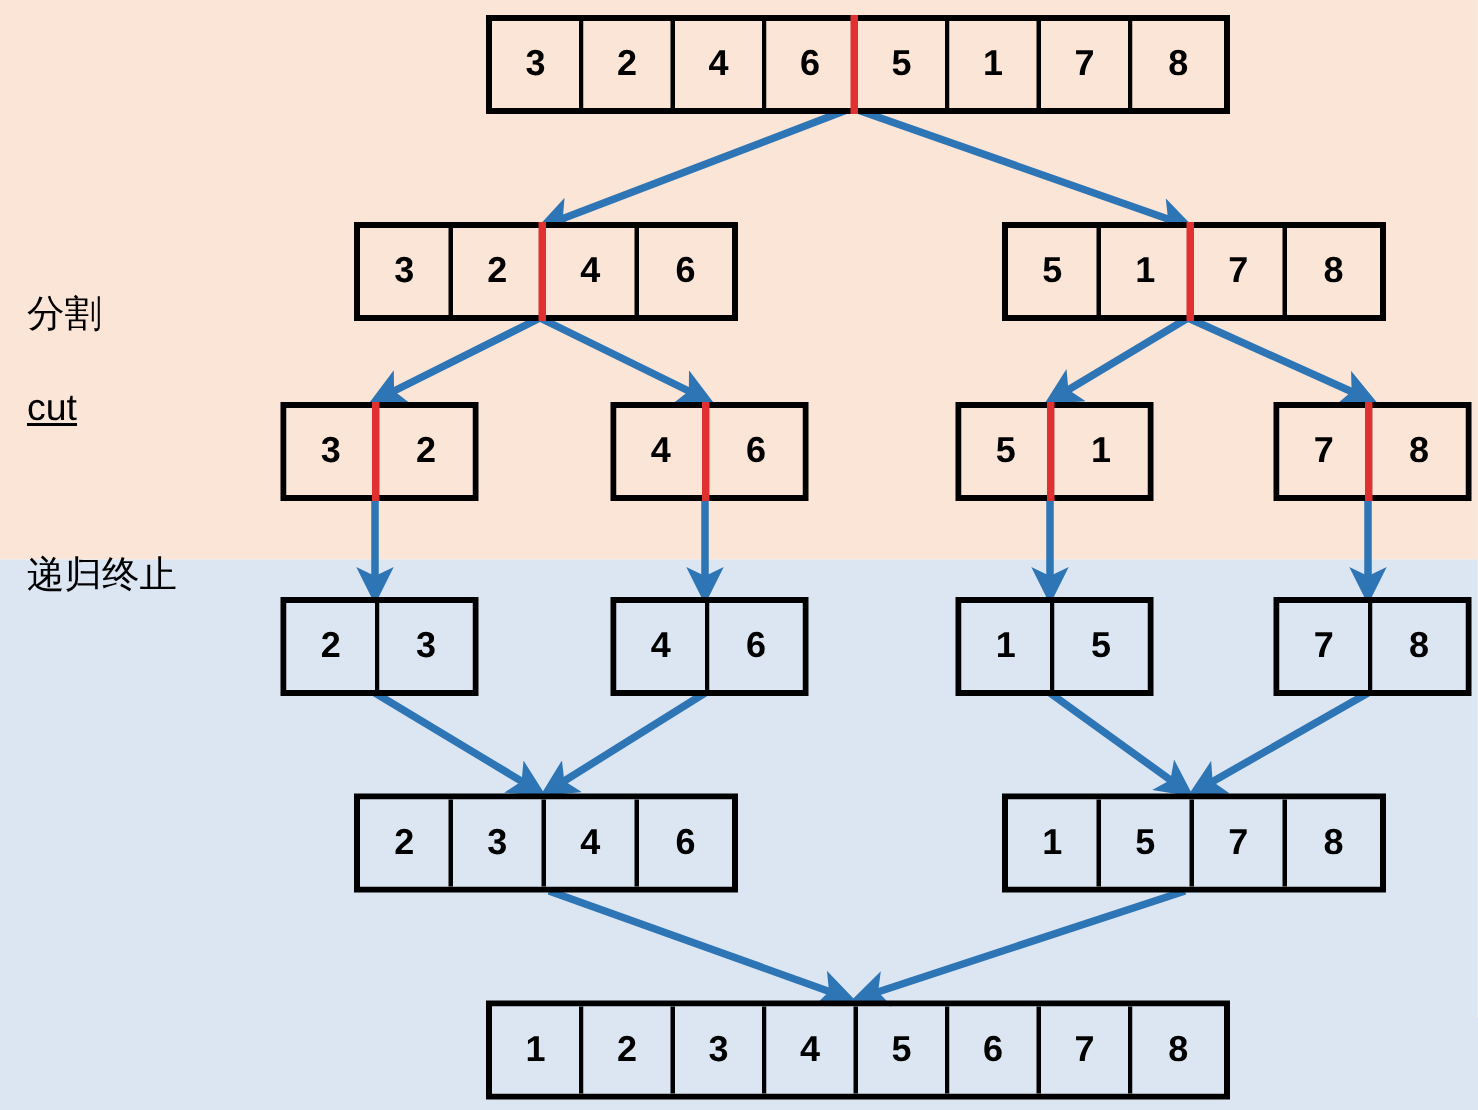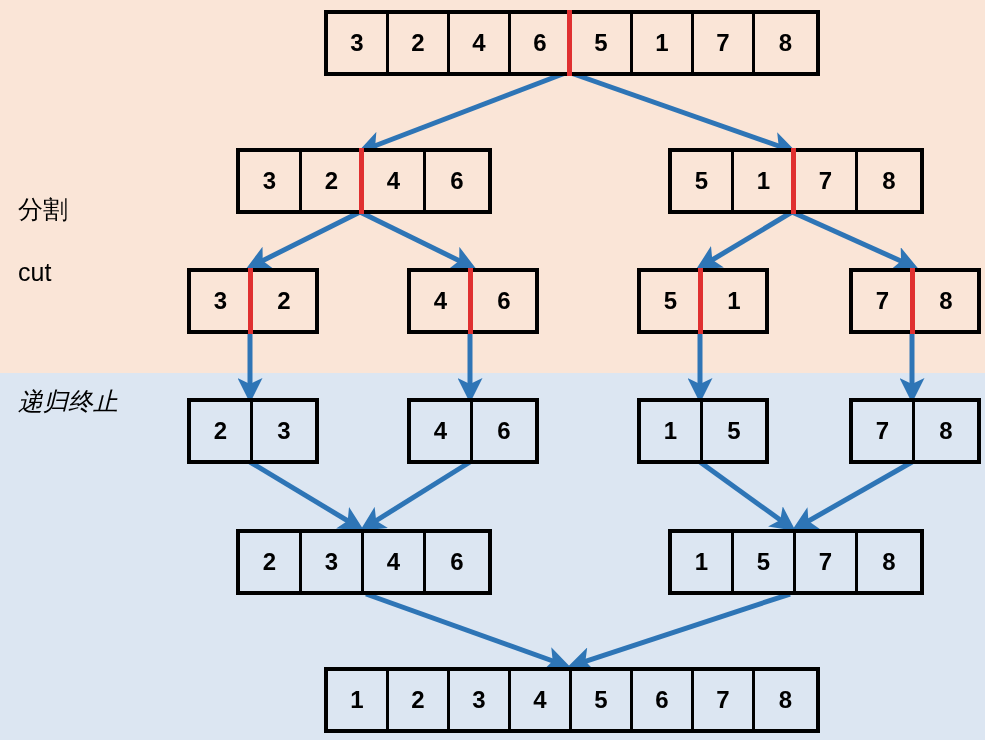--- a/index.html
+++ b/index.html
@@ -82,21 +82,21 @@
 
   
   .side-label {
     position: absolute;
     color: #000000;
     font-size: 25px;
     line-height: 1.25;
     white-space: pre-line;
   }
   .side-label .cn { display: block; }
-  .side-label .en { display: block; }
+  .side-label .en { display: block; text-decoration: underline; }
 </style>
 </head>
 <body>
 
 <div id="stage">
 
   <div class="band" id="band-cut"></div>
   <div class="band" id="band-merge"></div>
 
   <svg id="arrows" viewBox="0 0 985 740" xmlns="http://www.w3.org/2000/svg">
@@ -127,21 +127,21 @@
 
       <path d="M366,594 L564,665"></path>
       <path d="M790,594 L574,665"></path>
     </g>
   </svg>
 
   <div class="side-label" style="left:18px; top:163px;">
     <span class="cn">分割</span>
     <span class="en">cut</span>
   </div>
-  <div class="side-label" style="left:18px; top:355px;font-style:italic;">
+  <div class="side-label" style="left:18px; top:337px;">
     <span class="cn">递归终止</span>
   </div>
 
   <div class="array pinkbg" style="left:324px; top:10px;  --cw:61px; --ch:58px;">
       <div class="cell" style="width: 61px; height: 58px;">3</div>
       <div class="cell" style="width: 61px; height: 58px;">2</div>
       <div class="cell" style="width: 61px; height: 58px;">4</div>
       <div class="cell cut" style="width: 61px; height: 58px;">6</div>
       <div class="cell" style="width: 61px; height: 58px;">5</div>
       <div class="cell" style="width: 61px; height: 58px;">1</div>

